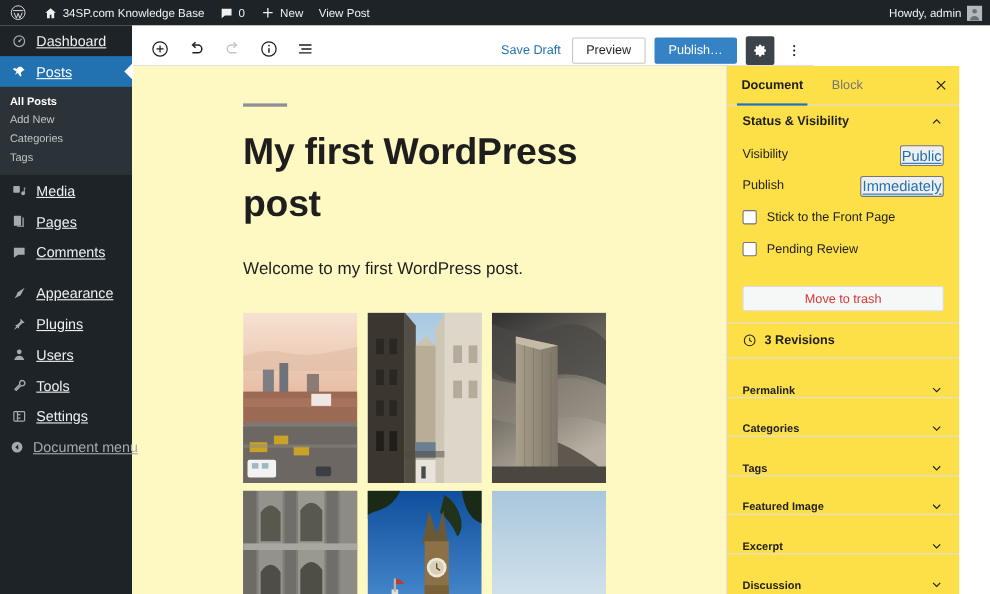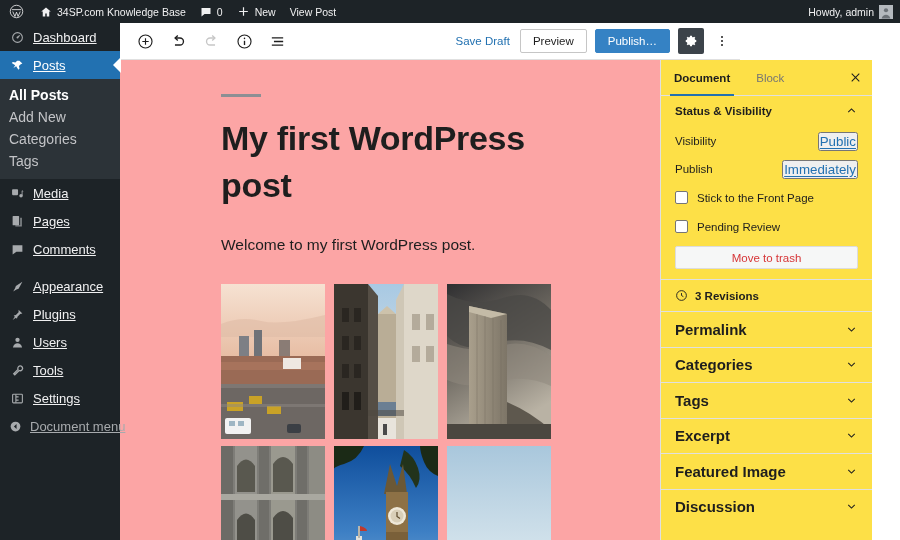--- a/index.html
+++ b/index.html
@@ -52,34 +52,34 @@
   .menu-row.active .mico { color: #fff; }
   .menu-row.active::after {
     content: ""; position: absolute; right: -1px; top: 50%;
     transform: translateY(-50%);
     border-style: solid; border-width: 8px 8px 8px 0;
     border-color: transparent #fff transparent transparent;
   }
   .submenu { background: #2c3338; padding: 5px 0 7px 0; }
   .sub-row {
     padding: 3px 20px 3px 9px;
-    font-size: 14px; color: #c3c4c7; white-space: nowrap;
+    font-size: 10px; color: #c3c4c7; white-space: nowrap;
   }
   .sub-row.cur { color: #fff; font-weight: bold; }
   .menu-sep { height: 9px; }
   .collapse-row { color: #a7aaad; }
   .collapse-row .mico { color: #a7aaad; }
 
   
   #edheader {
     position: absolute; top: 23px; left: 120px;
     width: 620px; height: 37px;
     background: #fff;
     border-bottom: 1px solid #e0e0e0;
-    display: flex; align-items: center;
+    display: flex; align-items: flex-end;
     z-index: 30;
   }
   .tb-left { display: flex; align-items: center; gap: 3px; padding-left: 10px; }
   .tb-btn {
     width: 30px; height: 30px;
     display: flex; align-items: center; justify-content: center;
     color: #1e1e1e; background: none; border: none;
   }
   .tb-btn.disabled { color: #c6c6c6; }
   .tb-right { margin-left: auto; display: flex; align-items: center; gap: 8px; padding-right: 8px; }
@@ -106,21 +106,21 @@
   .btn-dots {
     width: 20px; height: 26px;
     display: flex; align-items: center; justify-content: center;
     color: #1e1e1e; background: none; border: none;
   }
 
   
   #canvas {
     position: absolute; top: 60px; left: 120px;
     width: 568px; height: 480px;
-    background: #fca5a5; overflow: hidden;
+    background: #fef9c3; overflow: hidden;
   }
   .post-inner { padding: 34px 0 0 101px; }
   .title-rule { width: 40px; height: 3px; background: #8c8f94; margin-bottom: 18px; }
   .post-title {
     font-size: 34px; font-weight: bold; line-height: 1.38;
     color: #1e1e1e; letter-spacing: -0.3px;
     width: 310px;
   }
   .post-para {
     font-family: Liberation Sans, sans-serif;
@@ -182,35 +182,35 @@
   .cb-row {
     display: flex; align-items: center; gap: 9px;
     height: 29px; font-size: 11.5px; color: #1e1e1e;
   }
   .cbox {
     width: 13px; height: 13px;
     border: 1px solid #757575; border-radius: 2px; background: #fff;
     flex: 0 0 auto;
   }
   .trash-btn {
-    width: 100%; margin-top: 5px;
+    width: 100%; margin-top: 19px;
     height: 23px; border: 1px solid #dcdcde; border-radius: 2px;
     background: #f6f7f7; color: #d63638; font-size: 11.5px;
   }
   .rev-row {
     display: flex; align-items: center; gap: 7px;
     height: 32px; padding: 4px 14px;
     border-top: 1px solid #e0e0e0;
     font-size: 11.5px; font-weight: bold; color: #1e1e1e;
   }
   .acc-row {
-    display: flex; align-items: center;
+    display: flex; align-items: flex-end;
     height: 35.5px; padding: 0 14px;
     border-top: 1px solid #e0e0e0;
-    font-size: 15px; font-weight: bold; color: #1e1e1e;
+    font-size: 10px; font-weight: bold; color: #1e1e1e;
   }
   .acc-row .chev { margin-left: auto; color: #1e1e1e; }
 </style>
 </head>
 <body>
 
 <div id="adminbar">
   <div class="ab-item ab-logo">
     <span class="ico">
       <svg width="15" height="15" viewBox="0 0 24 24" fill="none" stroke="#f0f0f1" stroke-width="1.3">
@@ -705,29 +705,29 @@
   </div>
   <div class="acc-row">
     <span>Tags</span>
     <span class="chev ico">
       <svg width="13" height="13" viewBox="0 0 24 24" fill="none" stroke="currentColor" stroke-width="1.9">
           <path d="M6 9l6 6 6-6"></path>
         </svg>
     </span>
   </div>
   <div class="acc-row">
-    <span>Excerpt</span>
+    <span>Featured Image</span>
     <span class="chev ico">
       <svg width="13" height="13" viewBox="0 0 24 24" fill="none" stroke="currentColor" stroke-width="1.9">
           <path d="M6 9l6 6 6-6"></path>
         </svg>
     </span>
   </div>
   <div class="acc-row">
-    <span>Featured Image</span>
+    <span>Excerpt</span>
     <span class="chev ico">
       <svg width="13" height="13" viewBox="0 0 24 24" fill="none" stroke="currentColor" stroke-width="1.9">
           <path d="M6 9l6 6 6-6"></path>
         </svg>
     </span>
   </div>
   <div class="acc-row">
     <span>Discussion</span>
     <span class="chev ico">
       <svg width="13" height="13" viewBox="0 0 24 24" fill="none" stroke="currentColor" stroke-width="1.9">

